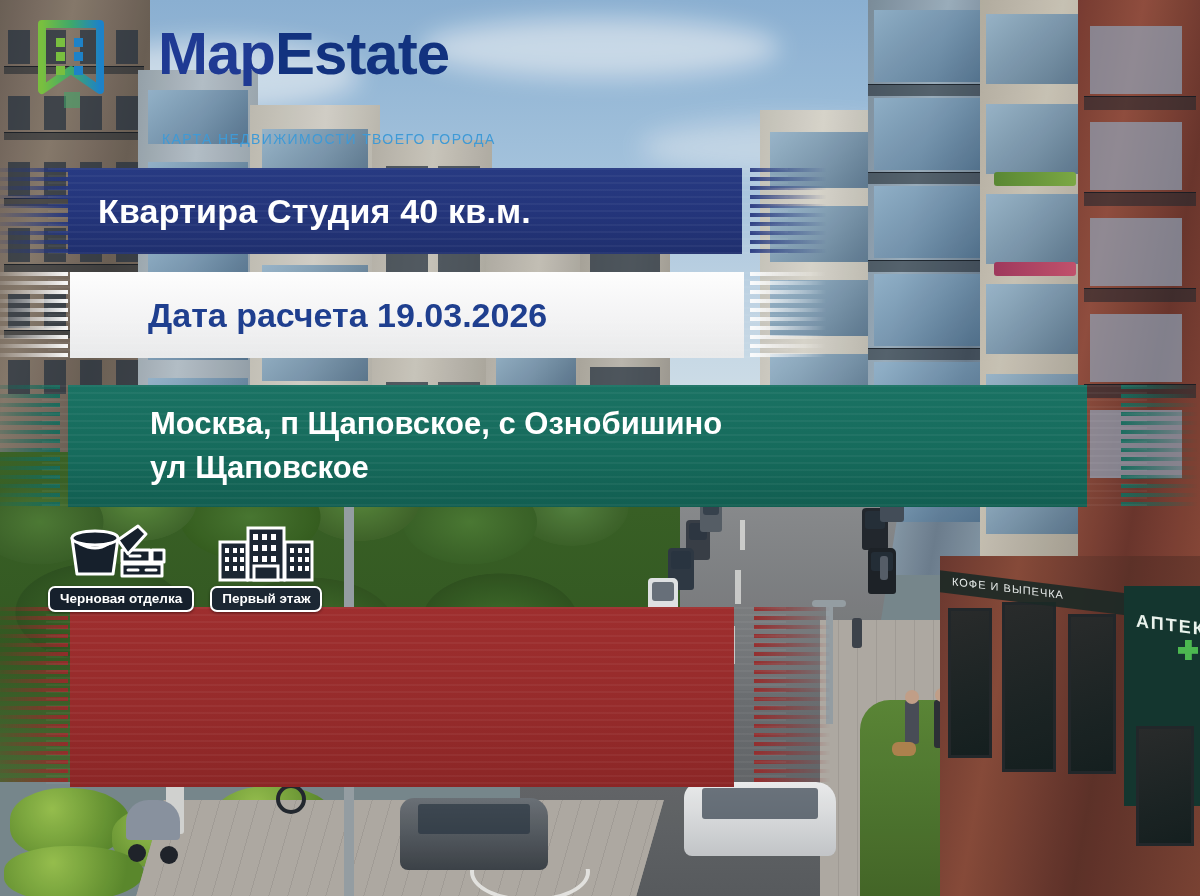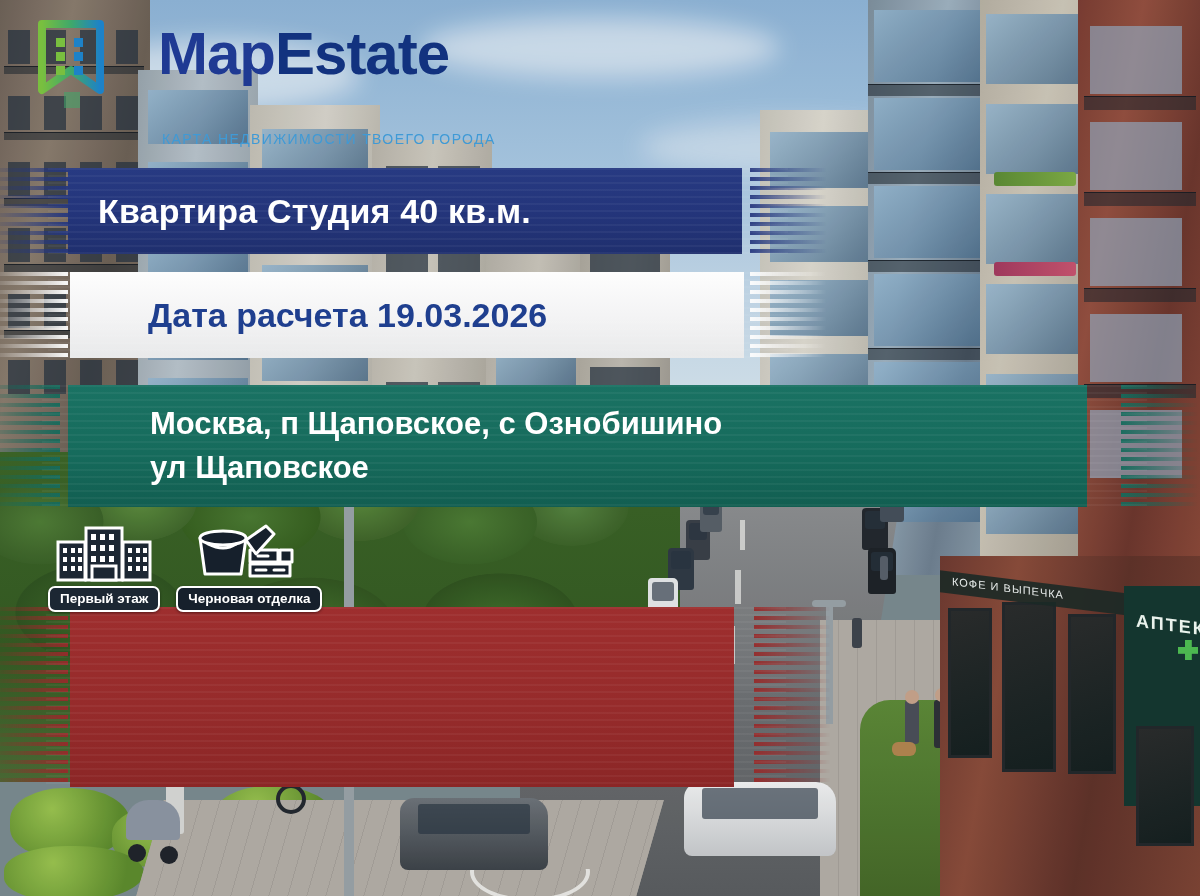--- a/index.html
+++ b/index.html
@@ -485,20 +485,40 @@
       <div class="streakR sR-green"></div>
     </div>
     <div class="scratch"></div>
     <div class="txt">
       <div>Москва, п Щаповское, с Ознобишино</div>
       <div>ул Щаповское</div>
     </div>
   </div>
 
   <div class="badges">
+
+    <div class="badge badge-2">
+      <svg class="badge-ico" width="118" height="60" viewBox="0 0 118 60">
+        <g fill="#16202c" stroke="#ffffff" stroke-width="3" stroke-linejoin="round">
+          <path d="M10 14 H56 L51 50 H15 Z"></path>
+          <ellipse cx="33" cy="14" rx="23" ry="7"></ellipse>
+          <path d="M60 40 H100 V52 H60 Z"></path>
+          <path d="M60 26 H88 V38 H60 Z"></path>
+          <path d="M90 26 H102 V38 H90 Z"></path>
+          <path d="M56 16 L76 2 L84 10 L66 30 Z"></path>
+        </g>
+        <g stroke="#ffffff" stroke-width="3" fill="none" stroke-linecap="round">
+          <path d="M18 20 Q34 28 46 20"></path>
+          <path d="M66 46 H76"></path>
+            <path d="M84 46 H94"></path>
+            <path d="M68 32 H78"></path>
+        </g>
+      </svg>
+      <div class="badge-label">Черновая отделка</div>
+    </div>
 
     <div class="badge badge-1">
       <svg class="badge-ico" width="104" height="58" viewBox="0 0 104 58">
         <g stroke="#ffffff" stroke-width="3" fill="#1c2733">
           <rect x="34" y="2" width="36" height="52"></rect>
           <rect x="6" y="16" width="27" height="38"></rect>
           <rect x="71" y="16" width="27" height="38"></rect>
         </g>
         <g fill="#ffffff">
           <rect x="39" y="8" width="5" height="6"></rect>
@@ -529,40 +549,20 @@
             <rect x="84" y="40" width="4" height="5"></rect>
             <rect x="91" y="40" width="4" height="5"></rect>
         </g>
         <g stroke="#ffffff" stroke-width="3" fill="#1c2733">
           <rect x="40" y="40" width="24" height="14"></rect>
         </g>
       </svg>
       <div class="badge-label">Первый этаж</div>
     </div>
 
-    <div class="badge badge-2">
-      <svg class="badge-ico" width="118" height="60" viewBox="0 0 118 60">
-        <g fill="#16202c" stroke="#ffffff" stroke-width="3" stroke-linejoin="round">
-          <path d="M10 14 H56 L51 50 H15 Z"></path>
-          <ellipse cx="33" cy="14" rx="23" ry="7"></ellipse>
-          <path d="M60 40 H100 V52 H60 Z"></path>
-          <path d="M60 26 H88 V38 H60 Z"></path>
-          <path d="M90 26 H102 V38 H90 Z"></path>
-          <path d="M56 16 L76 2 L84 10 L66 30 Z"></path>
-        </g>
-        <g stroke="#ffffff" stroke-width="3" fill="none" stroke-linecap="round">
-          <path d="M18 20 Q34 28 46 20"></path>
-          <path d="M66 46 H76"></path>
-            <path d="M84 46 H94"></path>
-            <path d="M68 32 H78"></path>
-        </g>
-      </svg>
-      <div class="badge-label">Черновая отделка</div>
-    </div>
-
   </div>
 
   <div class="banner b-red">
     <div class="paint">
       <div class="streakL sL-red"></div>
       <div class="body"></div>
       <div class="streakR sR-red"></div>
     </div>
     <div class="scratch"></div>
   </div>

